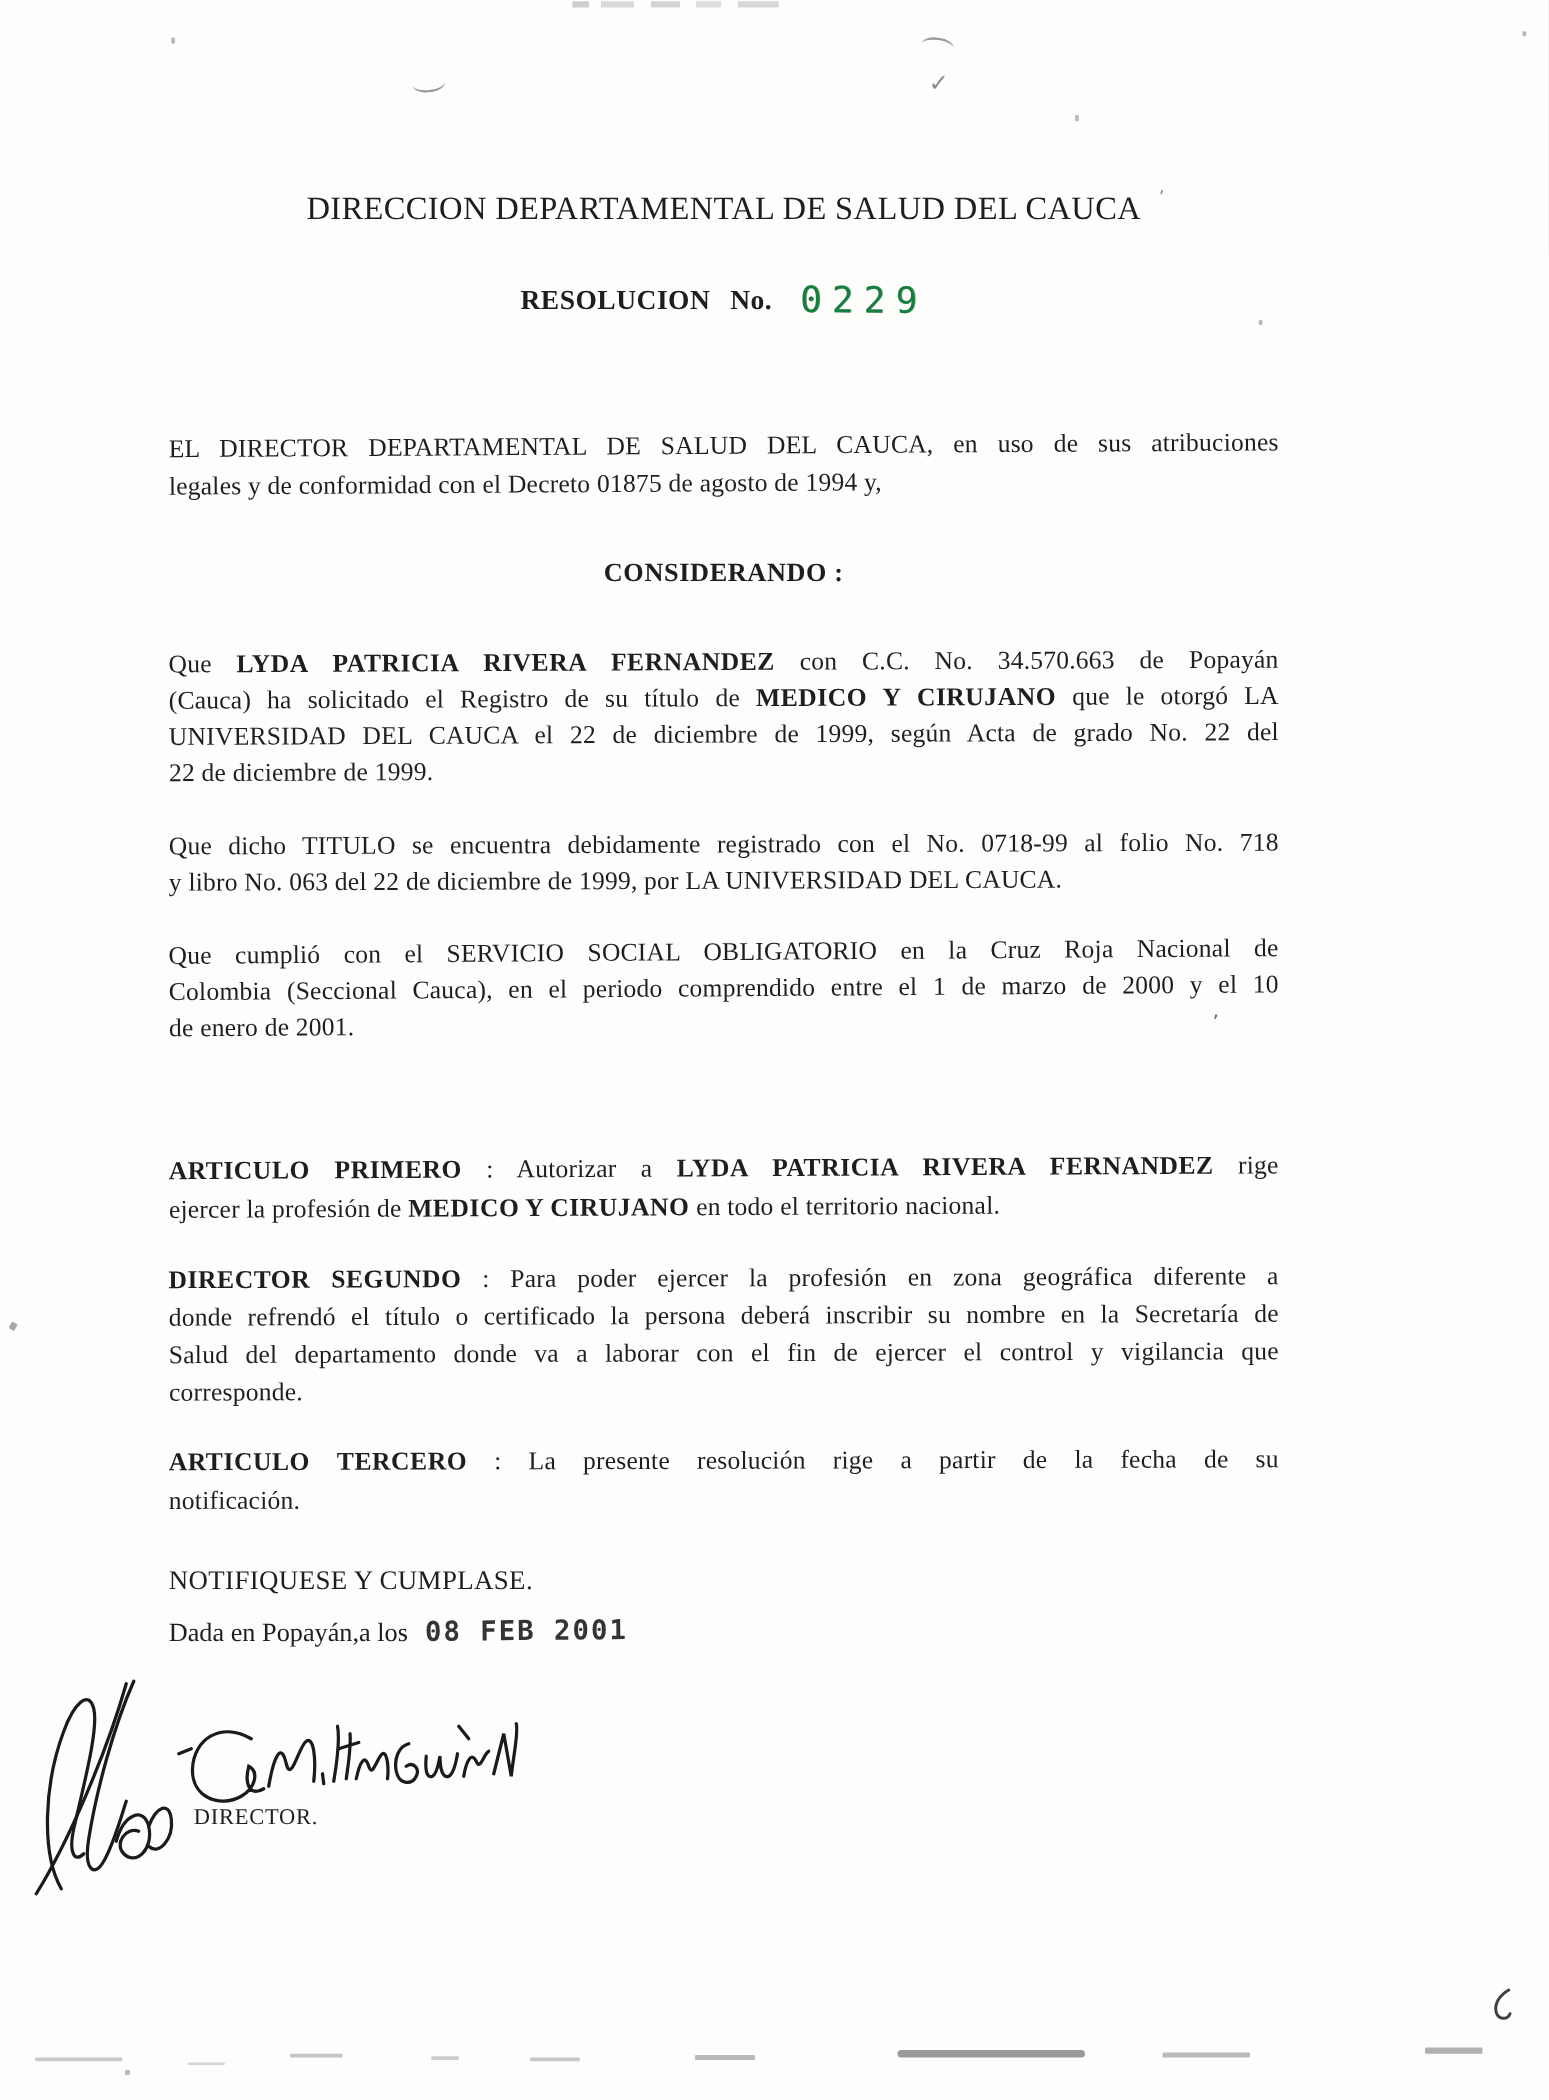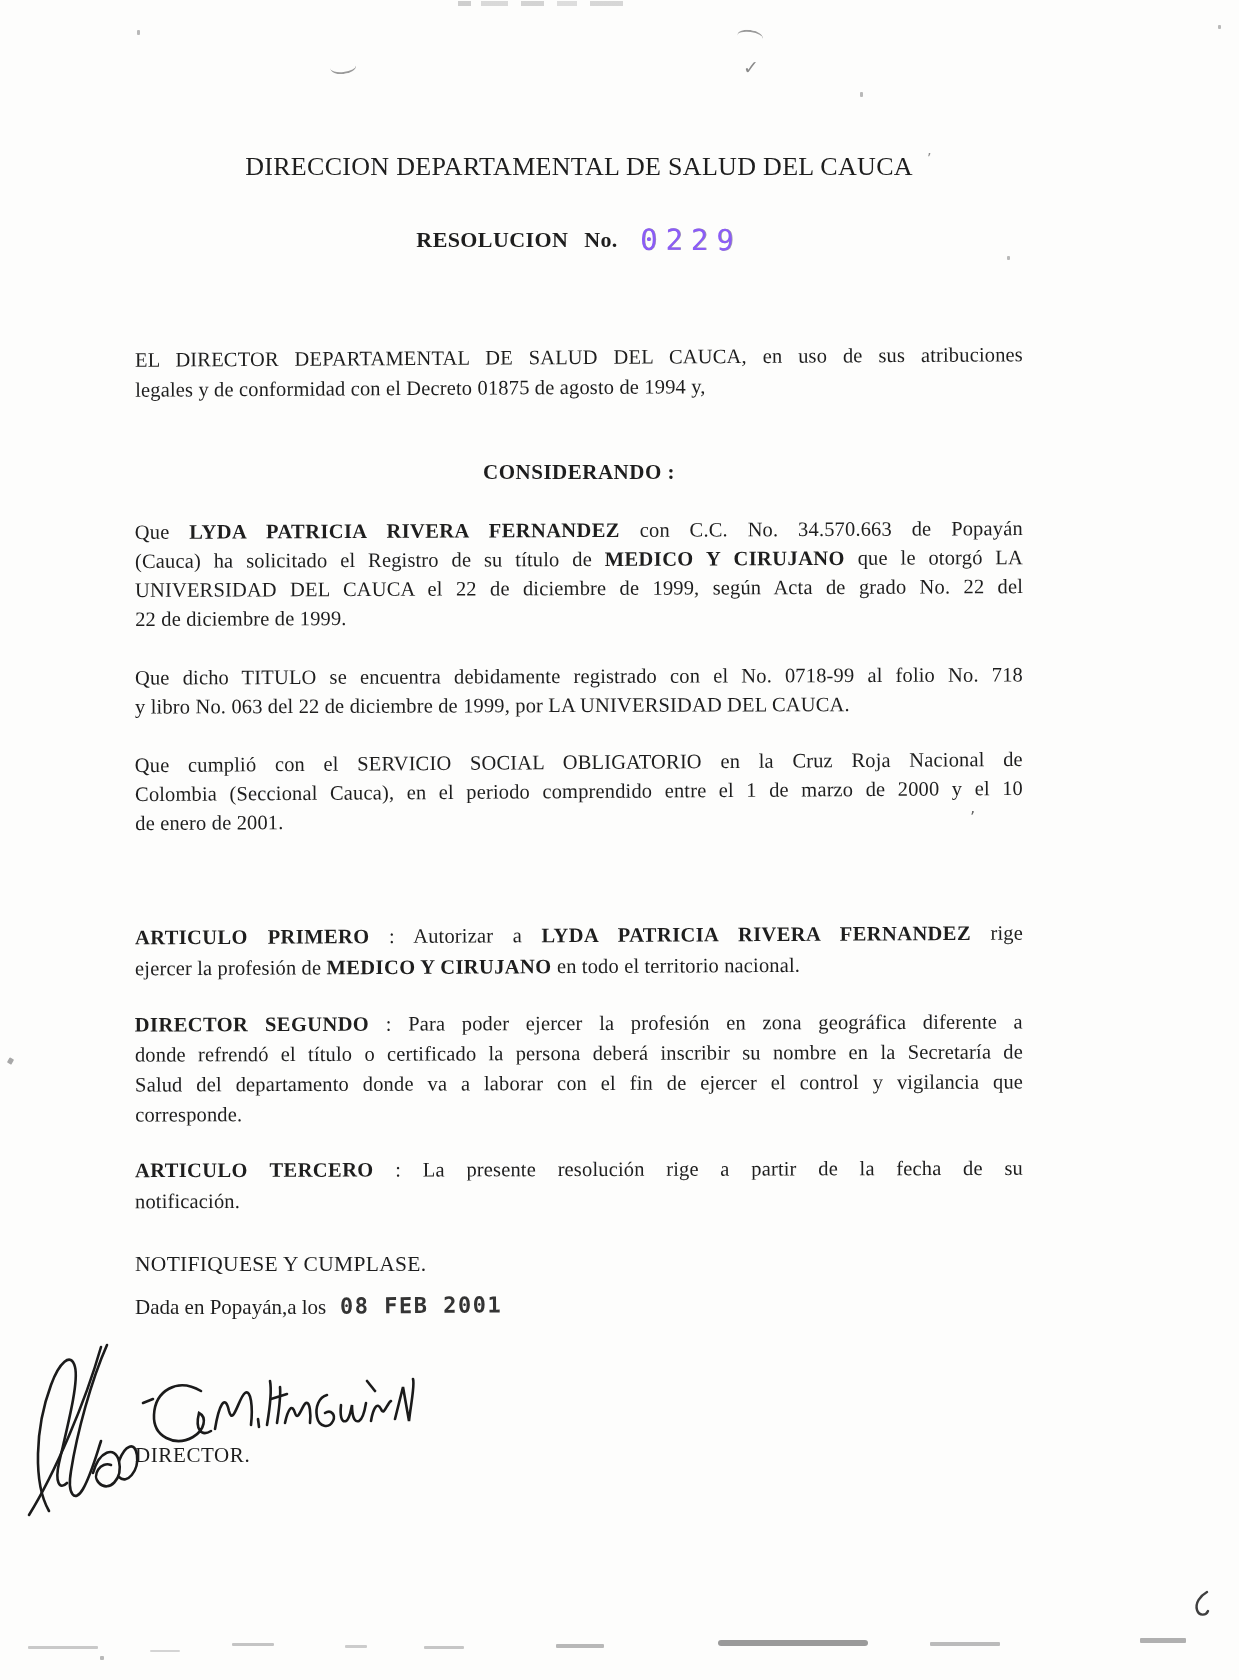--- a/index.html
+++ b/index.html
@@ -8,31 +8,31 @@
         margin:0 auto;}
   .abs{position:absolute;}
   .col{left:135px;width:888px;}
   .center{text-align:center;}
   .b{font-weight:700;letter-spacing:.4px;}
   .para{font-size:20.5px;letter-spacing:.15px;}
   .line{min-height:1em;white-space:normal;}
   .just{text-align:justify;text-align-last:justify;}
   .doc-title{font-size:26px;letter-spacing:.3px;}
   .res-label{font-weight:700;font-size:22px;word-spacing:10px;letter-spacing:.4px;}
-  .stamp-num{display:inline-block;font-family:"DejaVu Sans Mono",monospace;color:#8b5cf6;
+  .stamp-num{display:inline-block;font-family:"DejaVu Sans Mono",monospace;color:#15803d;
              font-size:29px;letter-spacing:8px;margin-left:22px;transform:translateY(3px) rotate(.4deg);
              text-shadow:.6px 0 0 #a5a5a5;}
   .head{font-weight:700;font-size:21px;letter-spacing:.5px;}
   .notice{font-size:21.5px;letter-spacing:.3px;}
   .issued{font-size:21px;}
   .issued .conn{}
   .stamp-date{display:inline-block;font-family:"DejaVu Sans Mono",monospace;font-weight:700;
               color:#343434;font-size:22px;letter-spacing:1.5px;margin-left:14px;
               transform:translateY(-1px) rotate(-.5deg);}
-  .sig-title{font-size:21px;letter-spacing:.6px;}
+  .sig-title{font-size:18px;letter-spacing:.6px;margin-left:20px;}
   
   .arc-down{width:26px;height:12px;border-bottom:2px solid #9a9a9a;border-radius:0 0 50% 50%;}
   .arc-up{width:26px;height:12px;border-top:2px solid #9a9a9a;border-radius:50% 50% 0 0;}
   .speck{background:#b9b9b9;border-radius:1px;}
   .mark{color:#8a8a8a;font-family:"DejaVu Sans",sans-serif;}
   .smudge{height:5px;opacity:.65;background:linear-gradient(90deg,#b5b5b5 0 8%,transparent 8% 14%,
           #c6c6c6 14% 30%,transparent 30% 38%,#bdbdbd 38% 52%,transparent 52% 60%,
           #cccccc 60% 72%,transparent 72% 80%,#c2c2c2 80% 100%);}
 </style>
 </head>
@@ -45,21 +45,21 @@
   <div class="abs col center" style="top:220px;">
     <span class="res-label">RESOLUCION No.</span><span class="stamp-num">0229</span>
   </div>
 
 
   <div class="abs col para" style="top:342px;line-height:30px;transform:rotate(-.35deg);">
       <div class="line just"><span>EL DIRECTOR DEPARTAMENTAL DE SALUD DEL CAUCA, en uso de sus atribuciones</span></div>
       <div class="line"><span>legales y de conformidad con el Decreto 01875 de agosto de 1994 y,</span></div>
     </div>
 
-  <div class="abs col center head" style="top:460px;">CONSIDERANDO :</div>
+  <div class="abs col center head" style="top:446px;">CONSIDERANDO :</div>
 
   <div class="abs col para" style="top:516px;line-height:29px;transform:rotate(-.25deg);">
       <div class="line just"><span>Que </span><span class="b">LYDA PATRICIA RIVERA FERNANDEZ</span><span> con C.C. No. 34.570.663 de Popayán</span></div>
       <div class="line just"><span>(Cauca) ha solicitado el Registro de su título de </span><span class="b">MEDICO Y CIRUJANO</span><span> que le otorgó LA</span></div>
       <div class="line just"><span>UNIVERSIDAD DEL CAUCA el 22 de diciembre de 1999, según Acta de grado No. 22 del</span></div>
       <div class="line"><span>22 de diciembre de 1999.</span></div>
     </div>
 
   <div class="abs col para" style="top:662px;line-height:29px;transform:rotate(-.2deg);">
       <div class="line just"><span>Que dicho TITULO se encuentra debidamente registrado con el No. 0718-99 al folio No. 718</span></div>

